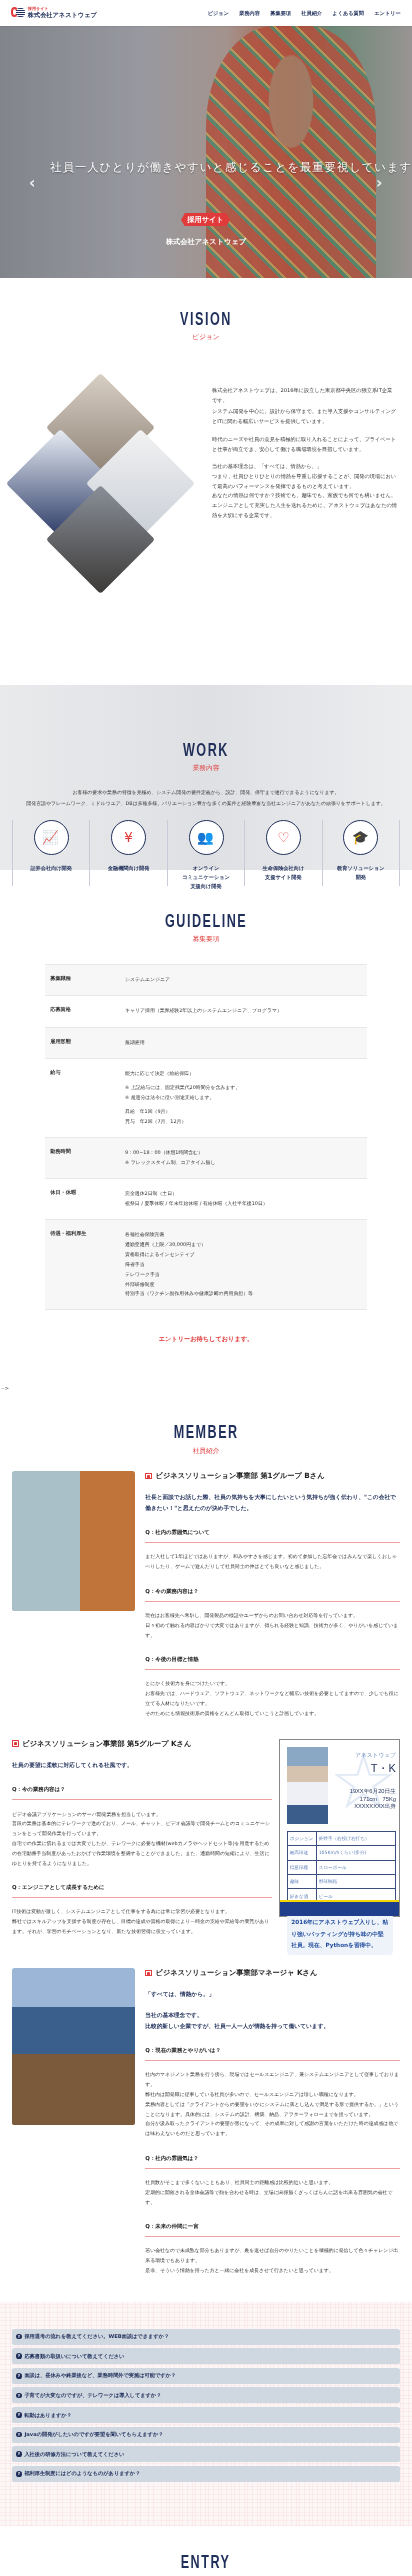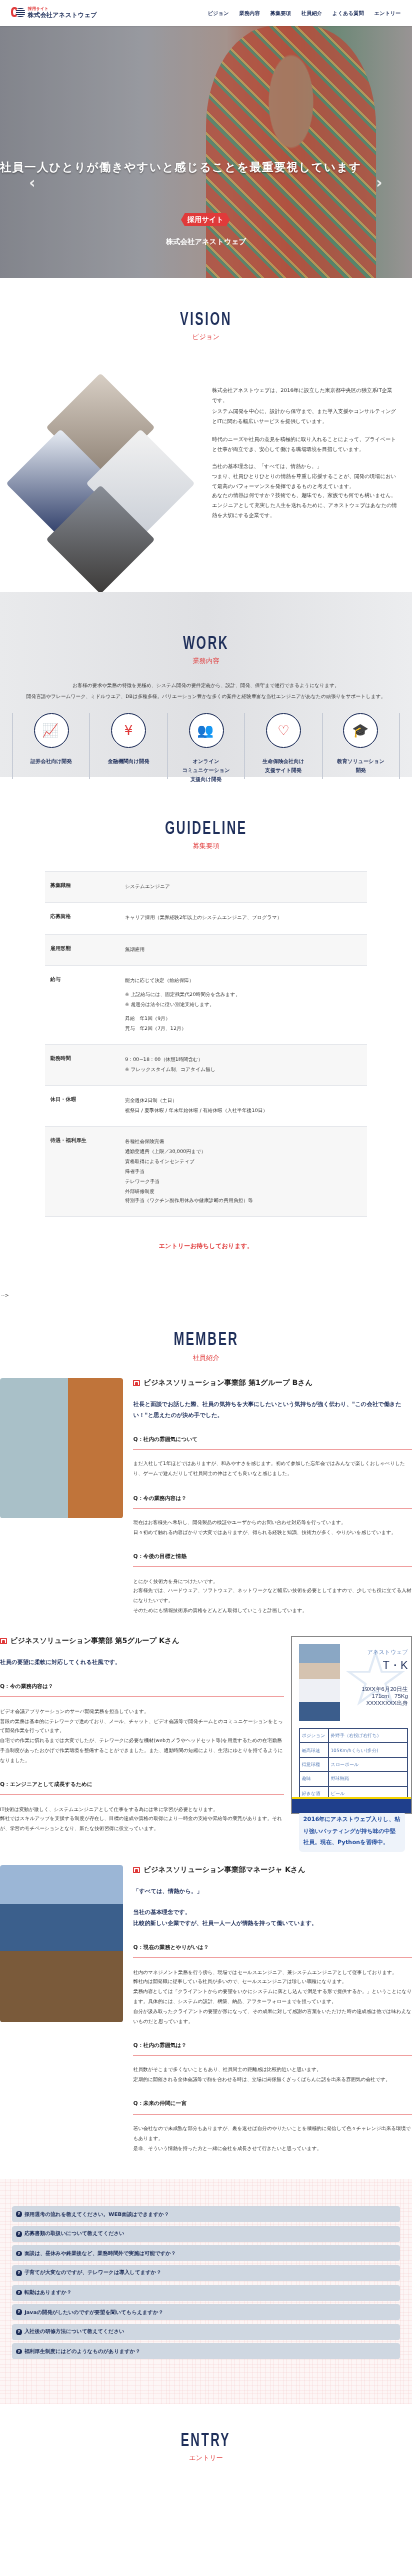--- a/index.html
+++ b/index.html
@@ -12,61 +12,61 @@
 .logo-mark .w{position:absolute;left:5.2px;top:1px;width:8.2px;height:8.2px;border-radius:50%;background:repeating-linear-gradient(#1f2f5a 0 1px,#fff 1px 2.1px)}
 .logo-text{line-height:1.1}
 .logo-sub{color:#e03a3a;font-size:4.1px;font-weight:bold}
 .logo-main{color:#1f2f5a;font-size:6.2px;font-weight:bold}
 .gnav{display:flex;gap:10.3px}
 .gnav a{color:#1f2f5a;font-size:5.2px;font-weight:bold;text-decoration:none}
 
 .hero{height:252px;position:relative;overflow:hidden;background:linear-gradient(90deg,#9a9da3 0%,#b7b9bd 35%,#c7b0a4 55%,#d26a4a 70%,#7aa184 80%,#b8b2ae 100%)}
 .hero-person{position:absolute;left:206px;top:0;width:170px;height:252px;background:radial-gradient(ellipse at 50% 30%,#c8926e 0 18%,transparent 19%),repeating-linear-gradient(45deg,#d9583c 0 5.2px,#5b9b72 5.2px 8.2px,#e6b85a 8.2px 10.3px,#d9583c 10.3px 15.5px);opacity:.85;border-radius:40% 40% 0 0}
 .hero-overlay{position:absolute;inset:0;background:rgba(60,60,70,.25)}
-.hero-copy{position:absolute;left:0;right:0;top:134px;text-align:left;color:#fff;font-size:11.3px;font-weight:bold;letter-spacing:1px;text-shadow:0 0.5px 1.5px rgba(0,0,0,.4)}
+.hero-copy{position:absolute;left:0;right:0;top:134px;text-align:right;color:#fff;font-size:11.3px;font-weight:normal;letter-spacing:1px;text-shadow:0 0.5px 1.5px rgba(0,0,0,.4)}
 .hero-badge{position:absolute;left:181px;top:187px;width:49px;height:13.4px;background:#e03a3a;color:#fff;font-weight:bold;font-size:7.2px;text-align:center;line-height:13.4px;clip-path:polygon(8% 0,92% 0,100% 50%,92% 100%,8% 100%,0 50%)}
 .hero-company{position:absolute;left:0;right:0;top:211px;text-align:center;color:#fff;font-weight:bold;font-size:7.2px}
 .hero-arrow{position:absolute;top:148px;color:#fff;font-size:15.5px;font-weight:bold;opacity:.85;cursor:pointer}
 
 .sec-title{text-align:center}
 .sec-en{font-family:"Liberation Sans",sans-serif;font-weight:bold;color:#1f2f5a;font-size:17.5px;letter-spacing:2.1px;transform:scaleX(.72);display:inline-block}
 .sec-ja{color:#e03a3a;font-size:6.7px;margin-top:3.1px}
 
-.vision{padding:31px 7px 0;height:314px;position:relative}
+.vision{padding:31px 7px 0;height:407px;position:relative}
 .diamond-wrap{position:absolute;left:10.3px;top:100px;width:160px;height:201px}
 .dia{position:absolute;width:77px;height:77px;transform:rotate(45deg);border-radius:3.1px;overflow:hidden}
 .d1{left:52px;top:11.3px;background:linear-gradient(135deg,#d8cfc5,#8a7d70)}
 .d2{left:11.3px;top:67px;background:linear-gradient(135deg,#e8edf4,#2b3a66)}
 .d3{left:92px;top:67px;background:linear-gradient(135deg,#f2f2f2,#c9ced6)}
 .d4{left:52px;top:123px;background:linear-gradient(135deg,#8a8f98,#3c3a38)}
 .vision-text{position:absolute;left:212px;top:107px;width:185px;font-size:5.2px;line-height:2.0;color:#333}
 .vision-text p{margin-bottom:7.2px}
 
-.work{height:185px;background:linear-gradient(90deg,#e9eaec,#dfe0e3 50%,#ecedef);padding-top:41px;position:relative}
+.work{height:185px;background:linear-gradient(90deg,#e9eaec,#dfe0e3 50%,#ecedef);padding-top:55px;position:relative}
 .work-desc{text-align:center;font-size:4.9px;line-height:2.1;color:#333;margin-top:14.4px}
 .work-sub{text-align:center;color:#1f2f5a;font-weight:bold;font-size:9.3px;margin-top:17.5px}
 .work-grid{display:flex;justify-content:center;margin-top:12.4px;padding:0 12px}
 .work-item{flex:1;border-left:0.5px solid #c7ccd6;text-align:center;height:66px}
 .work-item:last-child{border-right:0.5px solid #c7ccd6}
 .work-circle{width:35px;height:35px;border:0.5px solid #1f2f5a;border-radius:50%;margin:0 auto;background:#fff;display:flex;align-items:center;justify-content:center;font-size:13.4px;color:#e03a3a}
 .work-label{font-size:5.2px;font-weight:bold;color:#1f2f5a;margin-top:8.2px;line-height:1.8;white-space:pre-line}
 
 .guide{padding:41px 0 0}
 .gtable{width:322px;margin:19.6px auto 0;border-collapse:collapse}
 .gtable tr{border-top:1px solid #e6e8ec}
 .gtable tr:nth-child(odd){background:#f7f7f7}
 .gtable tr:last-child{border-bottom:1px solid #e6e8ec}
 .gtable th{width:80px;text-align:left;font-size:5.2px;font-weight:bold;color:#333;padding:10.3px 5.2px;vertical-align:top}
 .gtable td{font-size:4.9px;color:#333;padding:10.3px 0;line-height:2.0;vertical-align:top}
 .gtable td .gap{height:4.1px}
 .entry-note{text-align:center;color:#e03a3a;font-size:6.2px;font-weight:bold;margin-top:25px}
 .artifact{font-size:5.2px;color:#333;margin-top:41px;padding-left:1px}
 
 .member{padding-top:31px}
-.mem{display:flex;padding:0 0;position:relative}
+.mem{display:flex;padding:0 12px;position:relative}
 .mem-photo{width:123px;height:140px;border-radius:2.6px;flex-shrink:0}
 .mem-body{margin-left:10.3px;flex:1}
 .mem-name{display:flex;align-items:center;gap:3.1px;font-size:7.2px;font-weight:bold;color:#222}
 .mem-name .idicon{width:7.2px;height:6.7px;border:0.8px solid #e03a3a;position:relative;border-radius:0.5px}
 .mem-name .idicon::after{content:"";position:absolute;left:1px;top:1px;width:2.6px;height:3.1px;background:#e03a3a;border-radius:1px 1px 0 0}
 .mem-lead{font-size:5.7px;font-weight:bold;color:#1f2f5a;line-height:1.85;margin-top:11.3px;white-space:pre-line}
 .mem-q{font-size:5.4px;font-weight:bold;color:#222;margin-top:15.5px;padding-bottom:6.2px;border-bottom:1px solid #f0a0a0}
 .mem-a{font-size:4.9px;color:#333;line-height:2.0;margin-top:9.3px;white-space:pre-line}
 .profile-card{width:121px;border:0.5px solid #888;flex-shrink:0;margin-left:7.2px;margin-top:0;height:178px;position:relative;background:#fff}
 .pc-top{display:flex;padding:7.2px 3.1px 0 7.2px;height:85px;position:relative}

